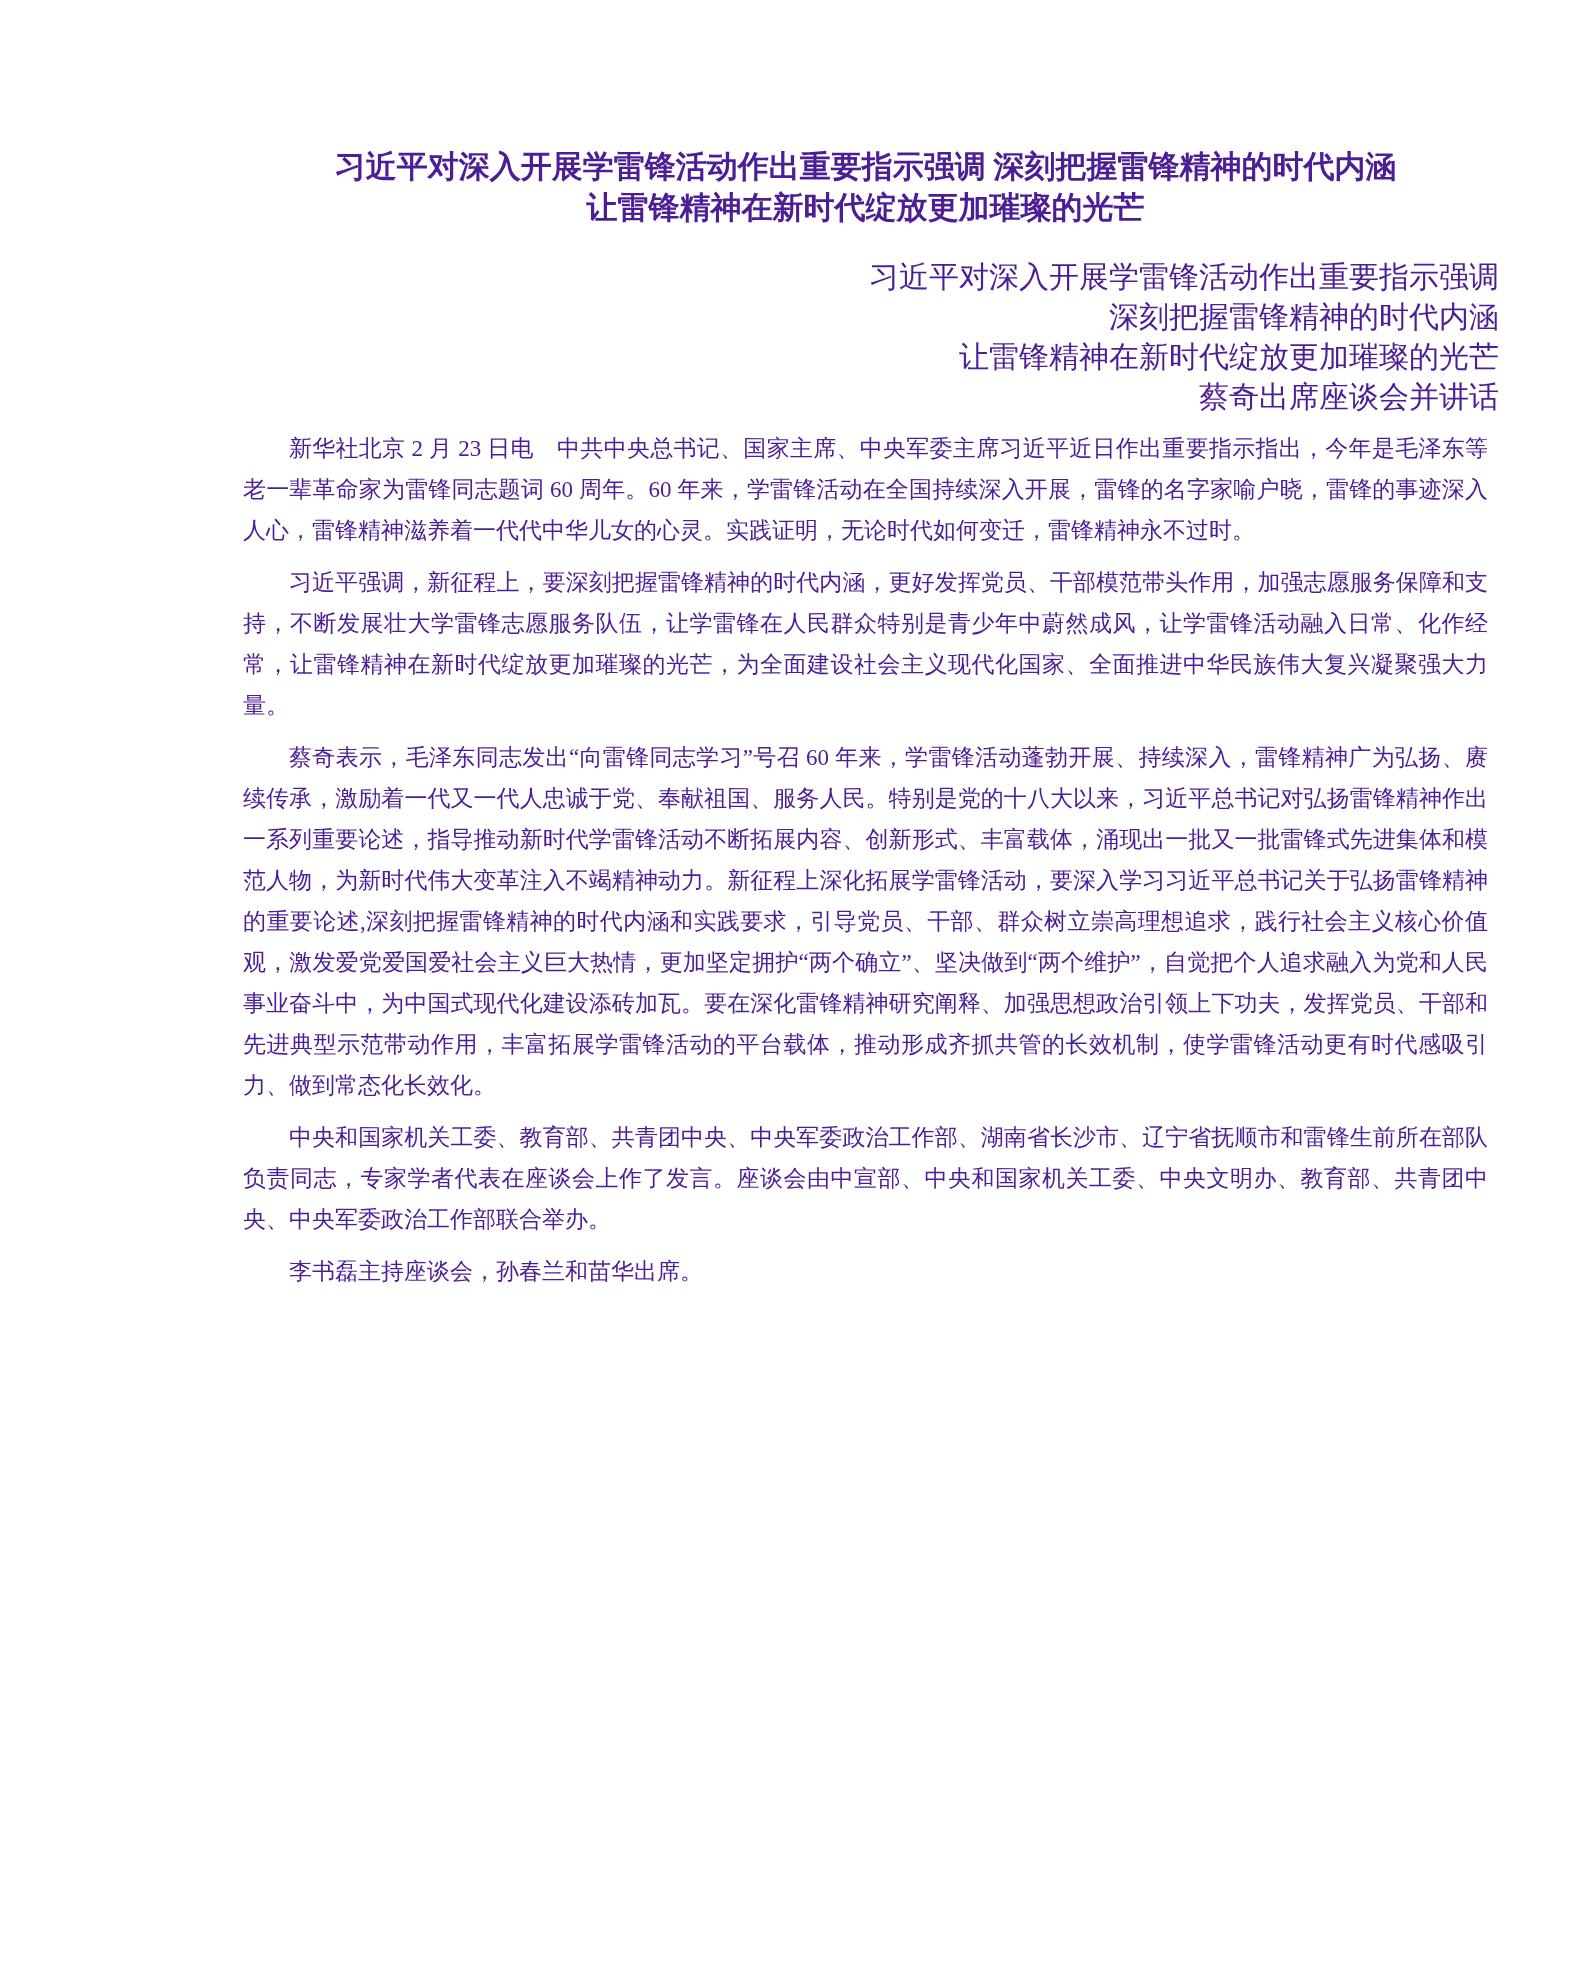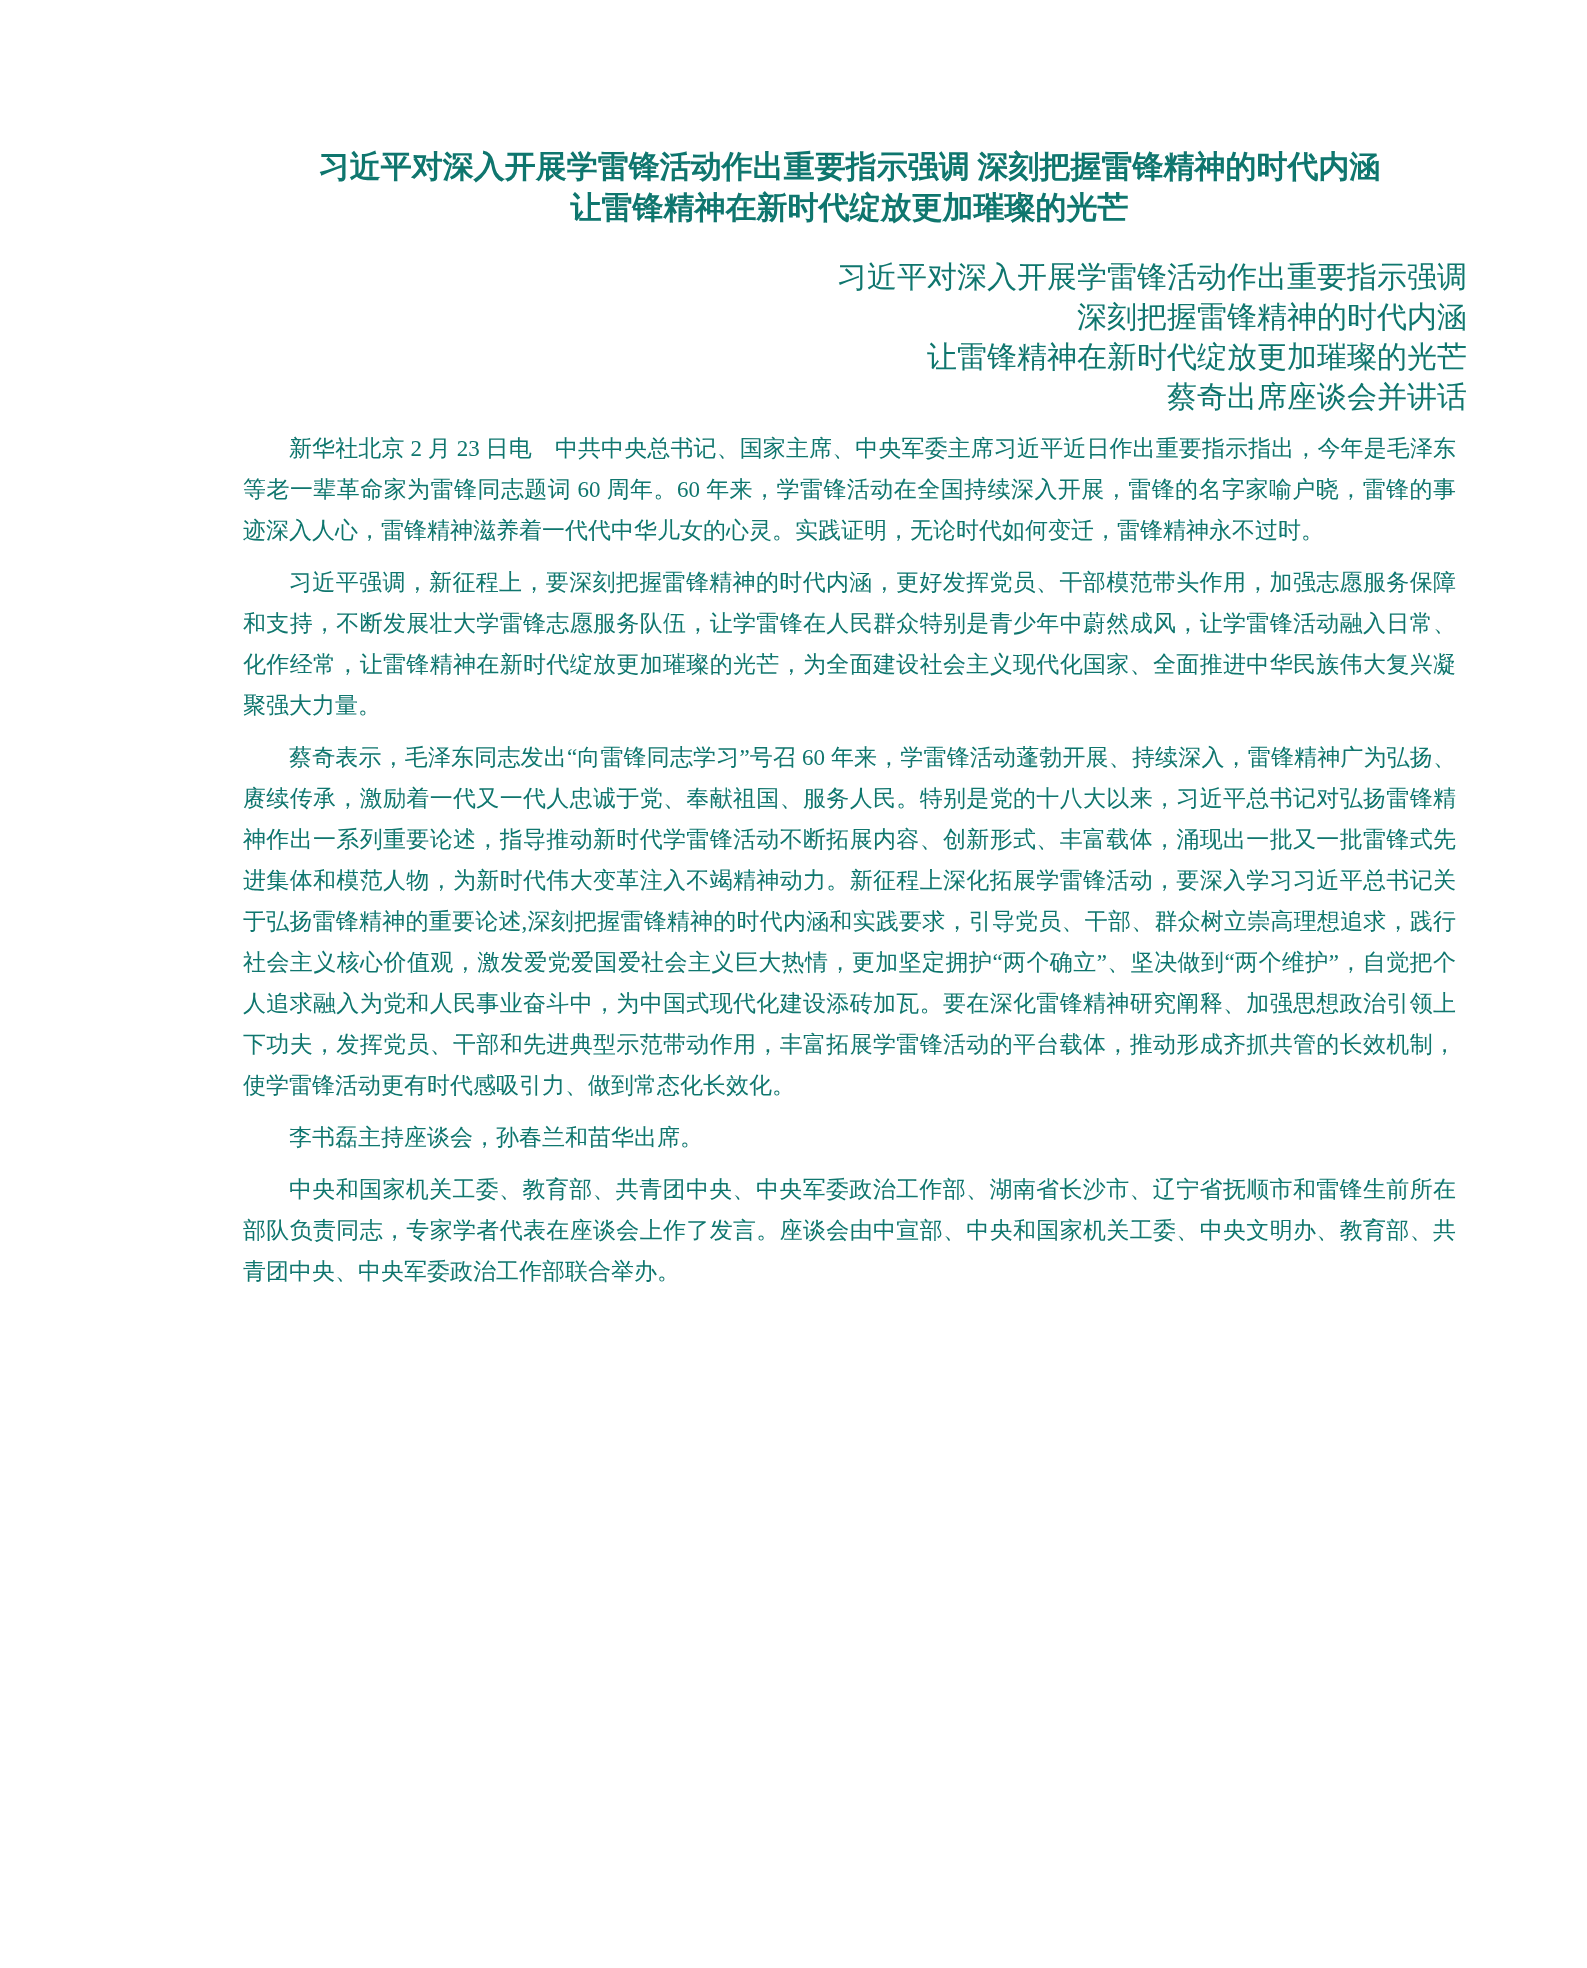--- a/index.html
+++ b/index.html
@@ -6,23 +6,23 @@
     margin: 0;
     padding: 0;
     background: #ffffff;
   }
   .page {
     position: relative;
     width: 1587px;
     height: 1968px;
     box-sizing: border-box;
     background: #ffffff;
-    color: #0f766e;
+    color: #4c1d95;
     font-family: "Liberation Serif", "DejaVu Serif", serif;
-    padding: 146px 120px 40px 232px;
+    padding: 146px 88px 40px 232px;
     overflow: hidden;
     border-radius: 25px;
   }
   .doc-title {
     font-size: 31px;
     font-weight: bold;
     text-align: center;
     line-height: 41px;
     margin-bottom: 29px;
   }
@@ -57,17 +57,17 @@
     <div>习近平对深入开展学雷锋活动作出重要指示强调</div>
     <div>深刻把握雷锋精神的时代内涵</div>
     <div>让雷锋精神在新时代绽放更加璀璨的光芒</div>
     <div>蔡奇出席座谈会并讲话</div>
   </div>
 
   <div class="body-text">
     <p>新华社北京 2 月 23 日电　中共中央总书记、国家主席、中央军委主席习近平近日作出重要指示指出，今年是毛泽东等老一辈革命家为雷锋同志题词 60 周年。60 年来，学雷锋活动在全国持续深入开展，雷锋的名字家喻户晓，雷锋的事迹深入人心，雷锋精神滋养着一代代中华儿女的心灵。实践证明，无论时代如何变迁，雷锋精神永不过时。</p>
     <p>习近平强调，新征程上，要深刻把握雷锋精神的时代内涵，更好发挥党员、干部模范带头作用，加强志愿服务保障和支持，不断发展壮大学雷锋志愿服务队伍，让学雷锋在人民群众特别是青少年中蔚然成风，让学雷锋活动融入日常、化作经常，让雷锋精神在新时代绽放更加璀璨的光芒，为全面建设社会主义现代化国家、全面推进中华民族伟大复兴凝聚强大力量。</p>
     <p>蔡奇表示，毛泽东同志发出“向雷锋同志学习”号召 60 年来，学雷锋活动蓬勃开展、持续深入，雷锋精神广为弘扬、赓续传承，激励着一代又一代人忠诚于党、奉献祖国、服务人民。特别是党的十八大以来，习近平总书记对弘扬雷锋精神作出一系列重要论述，指导推动新时代学雷锋活动不断拓展内容、创新形式、丰富载体，涌现出一批又一批雷锋式先进集体和模范人物，为新时代伟大变革注入不竭精神动力。新征程上深化拓展学雷锋活动，要深入学习习近平总书记关于弘扬雷锋精神的重要论述,深刻把握雷锋精神的时代内涵和实践要求，引导党员、干部、群众树立崇高理想追求，践行社会主义核心价值观，激发爱党爱国爱社会主义巨大热情，更加坚定拥护“两个确立”、坚决做到“两个维护”，自觉把个人追求融入为党和人民事业奋斗中，为中国式现代化建设添砖加瓦。要在深化雷锋精神研究阐释、加强思想政治引领上下功夫，发挥党员、干部和先进典型示范带动作用，丰富拓展学雷锋活动的平台载体，推动形成齐抓共管的长效机制，使学雷锋活动更有时代感吸引力、做到常态化长效化。</p>
+    <p>中央和国家机关工委、教育部、共青团中央、中央军委政治工作部、湖南省长沙市、辽宁省抚顺市和雷锋生前所在部队负责同志，专家学者代表在座谈会上作了发言。座谈会由中宣部、中央和国家机关工委、中央文明办、教育部、共青团中央、中央军委政治工作部联合举办。</p>
     <p>李书磊主持座谈会，孙春兰和苗华出席。</p>
-    <p>中央和国家机关工委、教育部、共青团中央、中央军委政治工作部、湖南省长沙市、辽宁省抚顺市和雷锋生前所在部队负责同志，专家学者代表在座谈会上作了发言。座谈会由中宣部、中央和国家机关工委、中央文明办、教育部、共青团中央、中央军委政治工作部联合举办。</p>
   </div>
 
 </div>
 
 </body></html>

